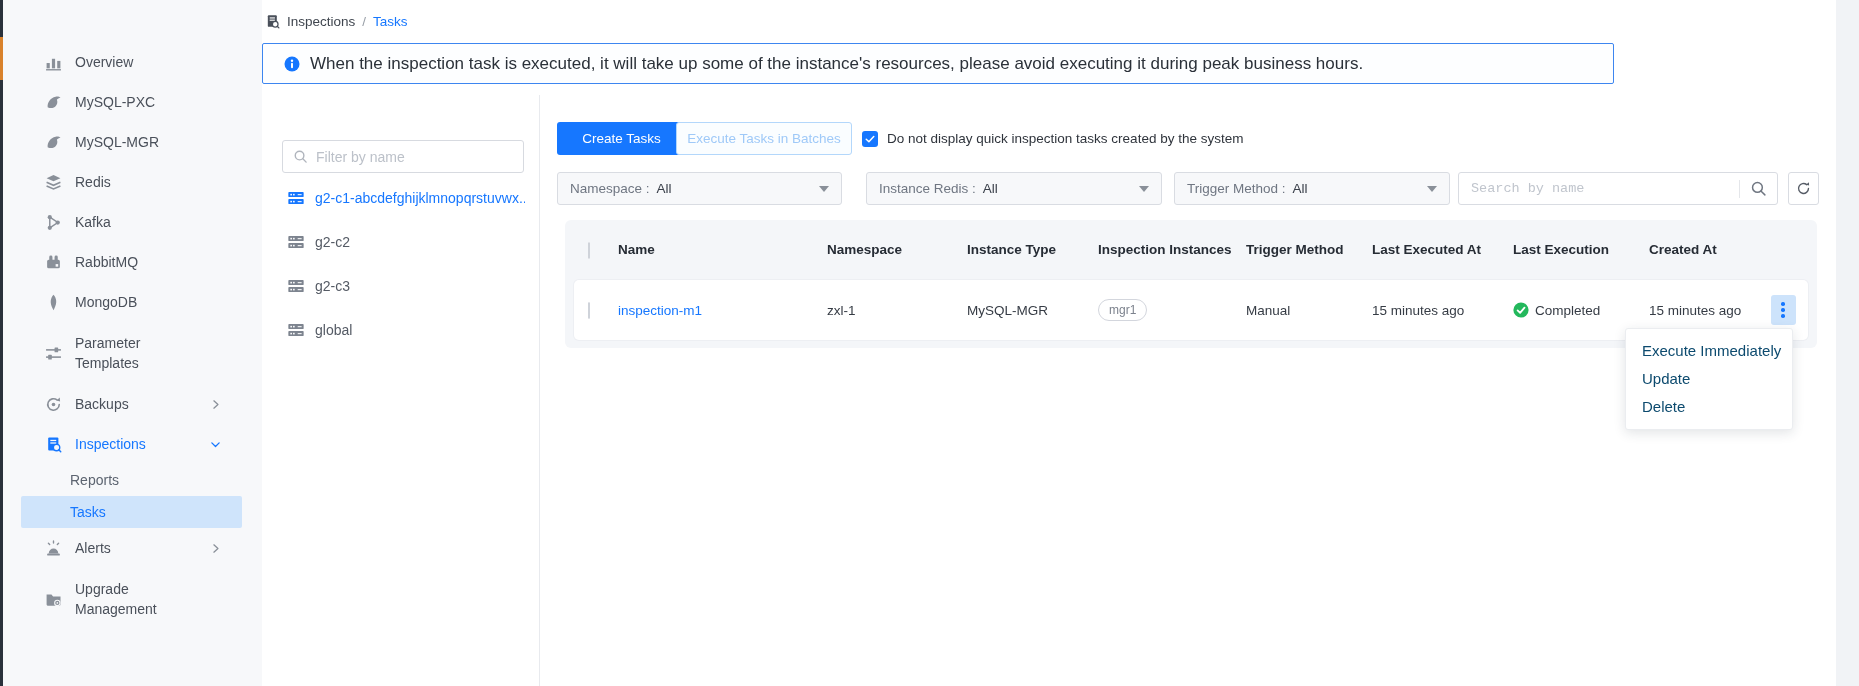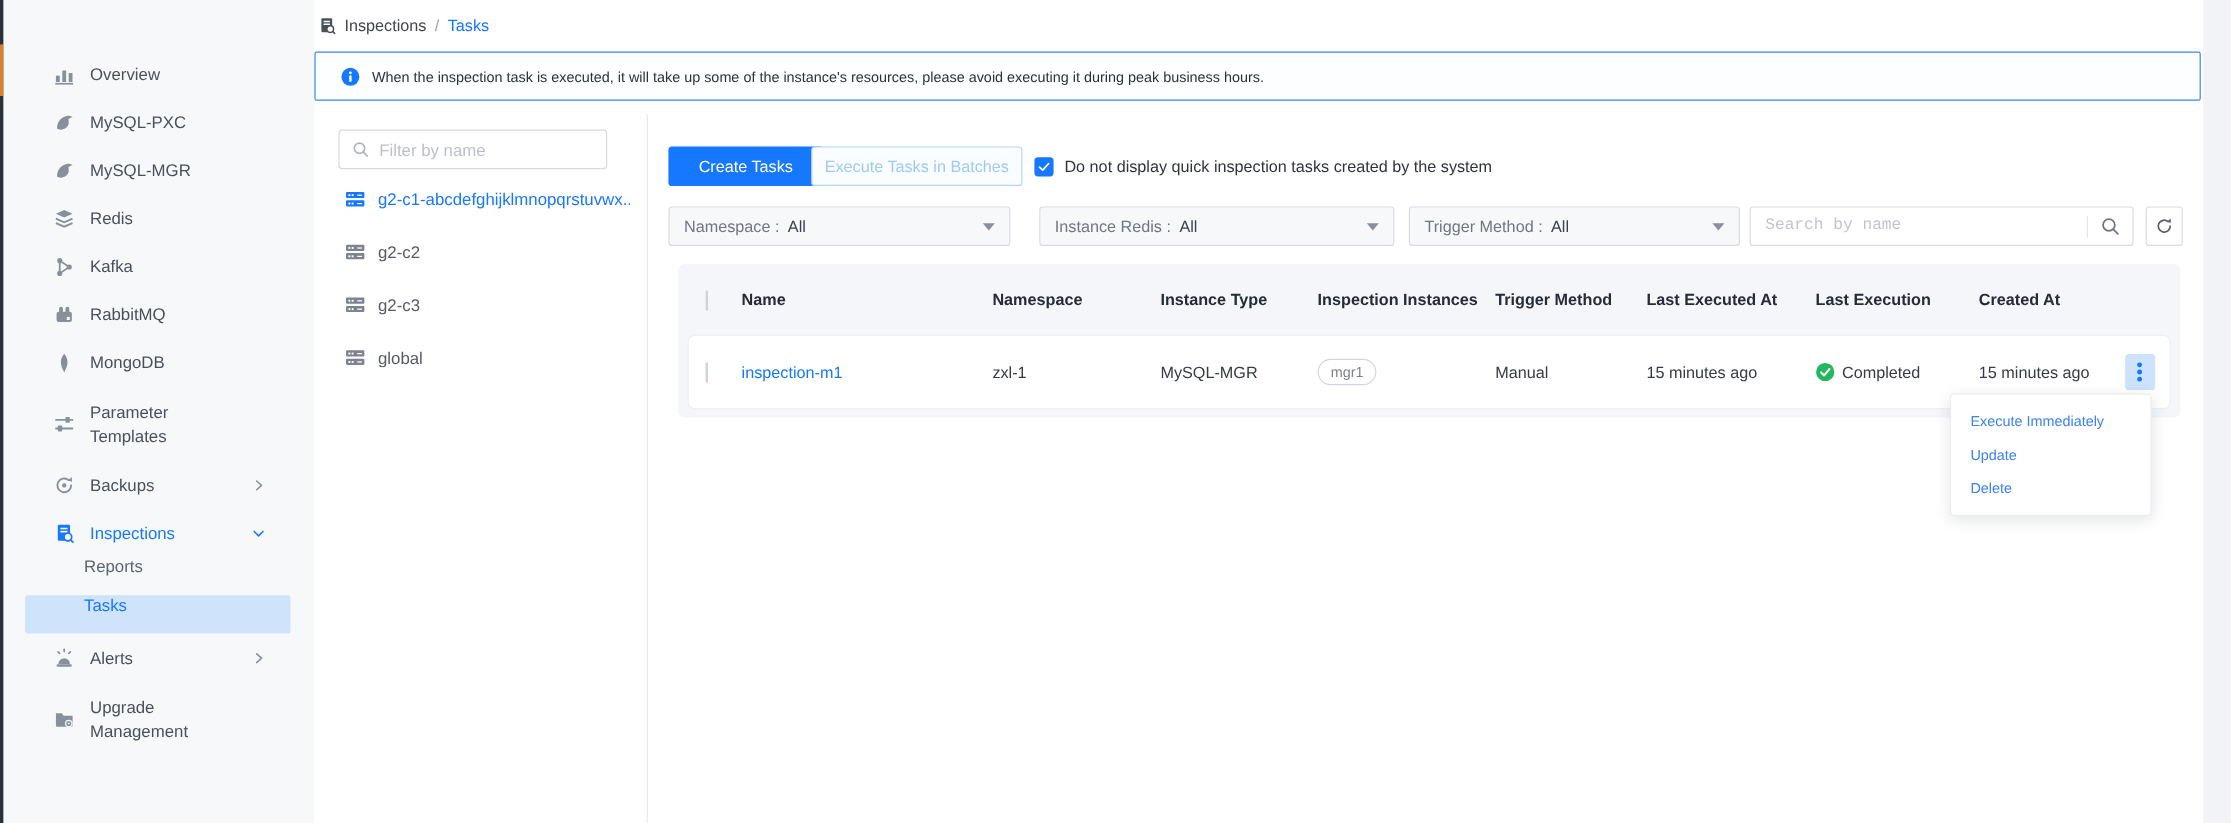--- a/index.html
+++ b/index.html
@@ -17,35 +17,35 @@
 
   
   .sidebar { position:absolute; left:3px; top:0; width:259px; height:686px; background:#f7f8fa; padding-top:42px; }
   .side-item { height:40px; display:flex; align-items:center; padding-left:42px; gap:13px; font-size:14px; color:#4a505a; cursor:pointer; }
   .side-item .sicon { width:17px; height:17px; flex:0 0 17px; color:#8a9099; }
   .side-item.two-line { height:62px; }
   .side-item.two-line .slabel { width:124px; line-height:1.45; }
   .side-item.active { color:#1677ff; }
   .side-item.active .sicon { color:#1677ff; }
   .chev { margin-left:auto; margin-right:40px; }
-  .sub-item { height:32px; display:flex; padding-left:67px; font-size:14px; color:#5c6470; cursor:pointer; }
+  .sub-item { height:32px; display:flex; align-items:center; padding-left:67px; font-size:14px; color:#5c6470; cursor:pointer; }
   .sub-item.selected { background:#cfe4fb; margin:0 20px 0 18px; padding-left:49px; border-radius:2px; color:#1677ff; }
 
   
   .breadcrumb { position:absolute; left:265px; top:8px; height:26px; display:flex; align-items:center; gap:7px; font-size:13.5px; }
   .bc-section { color:#3f454e; }
   .bc-sep { color:#9aa0a8; }
   .bc-current { color:#1677ff; cursor:pointer; }
 
   
-  .banner { position:absolute; left:262px; top:43px; width:1572px; height:41px; border:1px solid #3d86f0; background:#fdfeff; border-radius:2px; display:flex; align-items:center; padding-left:21px; gap:10px; font-size:12px; color:#2b3139; }
+  .banner { position:absolute; left:262px; top:43px; width:1352px; height:41px; border:1px solid #3d86f0; background:#fdfeff; border-radius:2px; display:flex; align-items:center; padding-left:21px; gap:10px; font-size:17px; color:#2b3139; }
 
   
   .cluster-panel { position:absolute; left:262px; top:95px; width:278px; height:591px; background:#fff; border-right:1px solid #e8eaee; }
-  .filter-box { margin:13px 0 0 20px; width:224px; height:33px; border:1px solid #d7dae0; border-radius:3px; background:#fff; display:flex; align-items:center; padding:0 10px; gap:8px; }
+  .filter-box { margin:45px 0 0 20px; width:242px; height:33px; border:1px solid #d7dae0; border-radius:3px; background:#fff; display:flex; align-items:center; padding:0 10px; gap:8px; }
   .filter-box input { border:none; outline:none; flex:1; font-size:14px; font-family:inherit; color:#3b414b; min-width:0; background:transparent; }
   .filter-box input::placeholder { color:#bcc1c9; }
   .cluster-list { margin-top:3px; }
   .cluster-item { height:44px; display:flex; align-items:center; padding:0 14px 0 25px; gap:10px; font-size:14px; color:#555b65; cursor:pointer; }
   .cluster-item .cicon { width:18px; height:18px; flex:0 0 18px; color:#7d848f; }
   .cluster-item.selected { color:#1677ff; }
   .cluster-item.selected .cicon { color:#1677ff; }
   .cluster-item .clabel { white-space:nowrap; overflow:hidden; }
 
   
@@ -82,21 +82,21 @@
   .trow .cell-check { padding-left:14px; }
   .name-link { color:#1677ff; cursor:pointer; }
   .badge { display:inline-block; border:1px solid #d3d6dd; border-radius:11px; padding:3px 10px; font-size:12px; color:#7c828d; background:#fff; }
   .status { display:flex; align-items:center; gap:6px; }
   .cell-actions { display:flex; justify-content:center; }
   .dots-btn { width:25px; height:30px; background:#cde3fb; border-radius:3px; display:flex; flex-direction:column; align-items:center; justify-content:center; gap:2.5px; cursor:pointer; }
   .dots-btn i { width:3.5px; height:3.5px; border-radius:50%; background:#1677ff; }
 
   
   .context-menu { position:absolute; left:1625px; top:328px; width:168px; background:#fff; border:1px solid #ebedf0; border-radius:3px; box-shadow:0 3px 12px rgba(31,45,61,.13); padding:8px 0; z-index:5; }
-  .menu-item { height:28px; line-height:28px; padding-left:16px; font-size:12px; color:#3b82f6; cursor:pointer; }
+  .menu-item { height:28px; line-height:28px; padding-left:16px; font-size:15px; color:#0c4a6e; cursor:pointer; }
 
   .right-strip { position:absolute; left:1836px; top:0; width:23px; height:686px; background:#f1f3f6; }
 </style>
 </head>
 <body>
 
 <div id="app">
 
   <div class="edge-strip"></div>
   <div class="edge-accent"></div>

